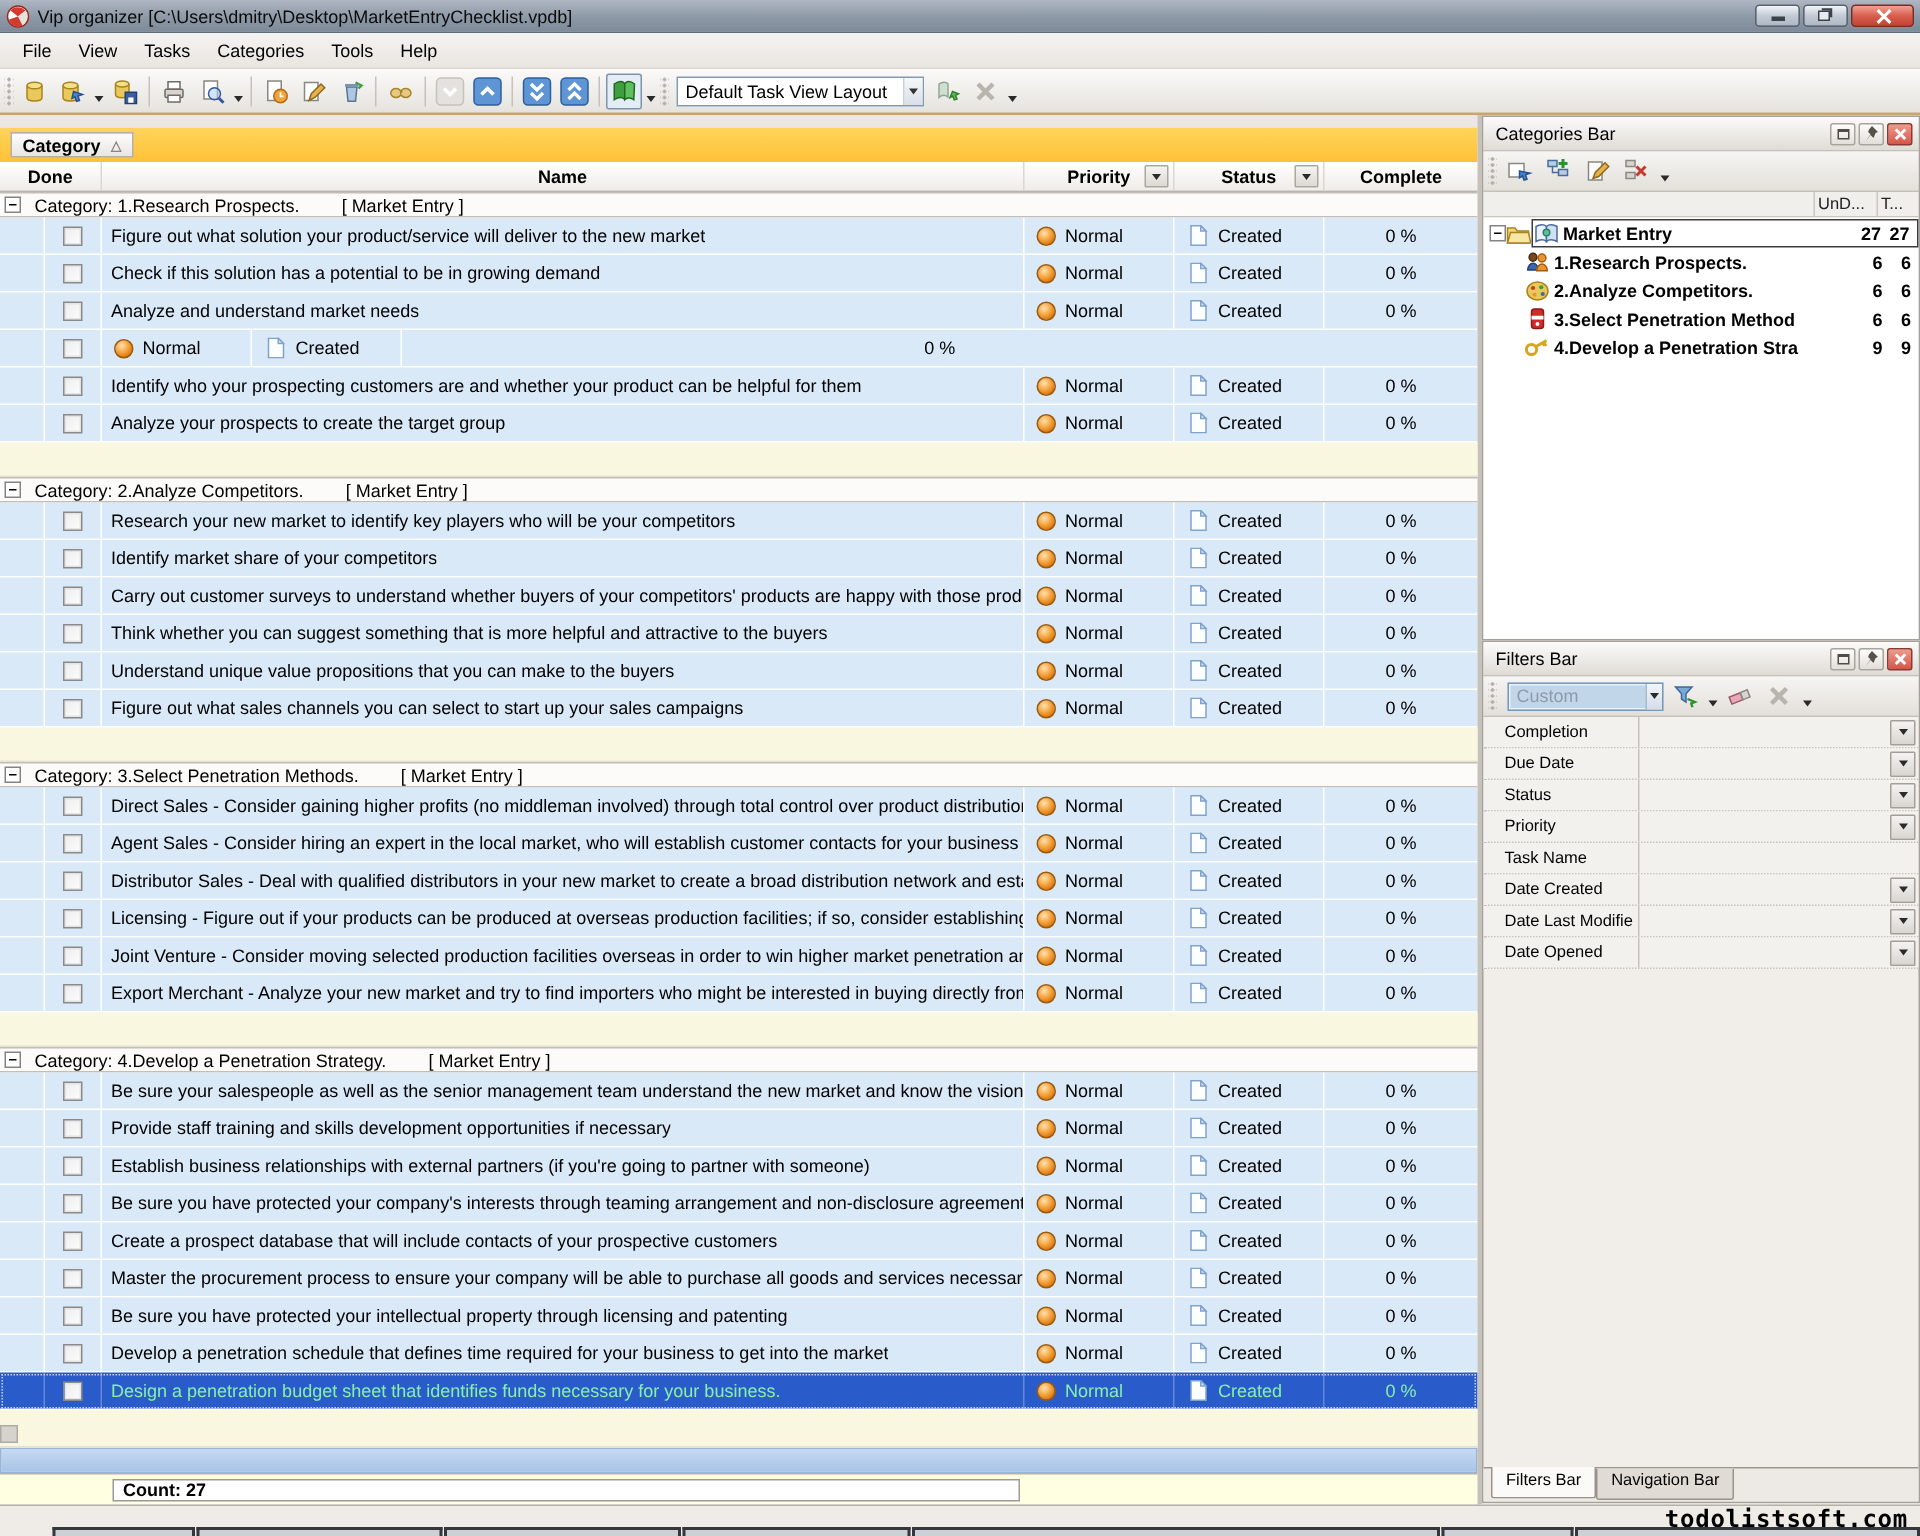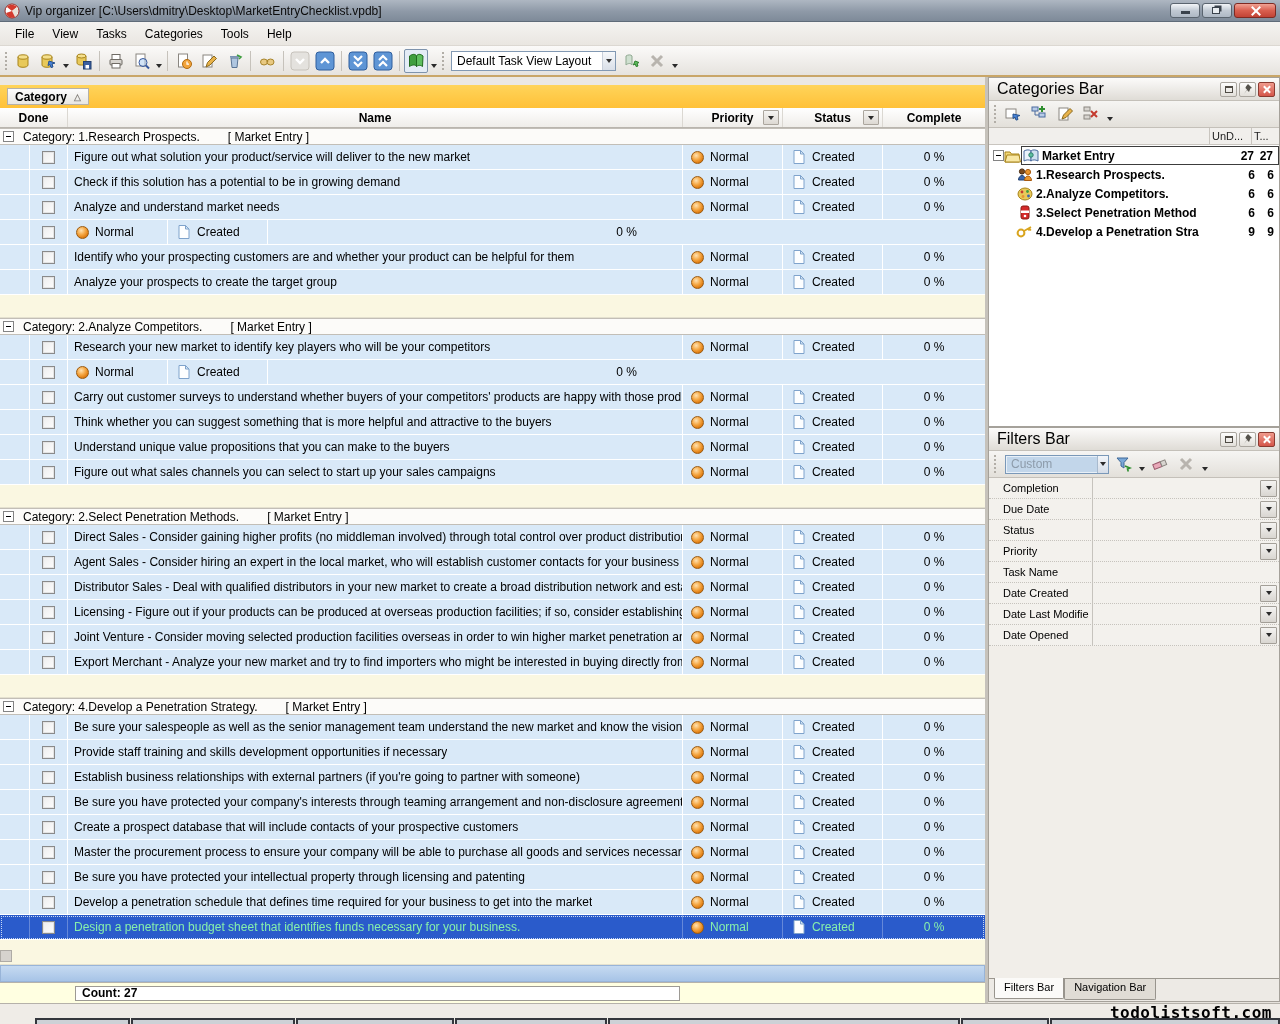--- a/index.html
+++ b/index.html
@@ -84,21 +84,21 @@
   .grid-corner { position:absolute; left:0; bottom:2px; width:12px; height:12px; background:#D6D3CE; border:1px solid #AEABA5; }
 
   .hscroll { height:17px; background:linear-gradient(#C6DAF1,#A7C4E7); border:1px solid #98B4D8; }
   .summary { height:21px; background:#FFFFE1; border-top:1px solid #B5B2AB; display:flex; align-items:center; }
   .countbox { margin-left:75px; width:605px; height:15px; background:#ffffff; border:1px solid #9D9A94; font-weight:bold; padding-left:6px; display:flex; align-items:center; }
 
   
   .panel { border:1px solid #A5A19A; background:#F1EEE9; display:flex; flex-direction:column; position:relative; }
   .panel.categories { height:350px; }
   .panel.filters { height:575px; }
-  .ptitle { height:23px; background:linear-gradient(#FCFBFA,#DFDCD6); border-bottom:1px solid #C4C0B9; display:flex; align-items:center; padding:0 4px 0 8px; font-size:16px; }
+  .ptitle { height:23px; background:linear-gradient(#FCFBFA,#DFDCD6); border-bottom:1px solid #C4C0B9; display:flex; align-items:center; padding:0 4px 0 8px; font-size:12px; }
   .ptitle .pt-label { flex:1; }
   .pbtn { width:17px; height:15px; border:1px solid #A9A59E; border-radius:2px; background:linear-gradient(#FDFDFC,#E2DFD9); margin-left:2px; display:flex; align-items:center; justify-content:center; position:relative; }
   .pbtn.close { background:linear-gradient(#F09A8C,#D4564A); border-color:#8A3A30; }
   .pbtn.close::before,.pbtn.close::after { content:""; position:absolute; width:2px; height:9px; background:#FFF; left:7px; top:2px; }
   .pbtn.close::before { transform:rotate(45deg);} .pbtn.close::after { transform:rotate(-45deg);}
   .glyph-panelbox { width:8px; height:7px; border:1px solid #504C45; border-top-width:2px; }
   .ptoolbar { height:27px; background:linear-gradient(#F6F5F3,#E3E0DA); border-bottom:1px solid #C4C0B9; display:flex; align-items:center; padding-left:2px; gap:2px; }
   .pibtn { width:24px; height:22px; display:flex; align-items:center; justify-content:center; }
 
   .treehead { height:17px; background:#F1EFEC; border-bottom:1px solid #C9C5BF; display:flex; align-items:center; font-size:11px; color:#222; }
@@ -520,20 +520,23 @@
             </div>
             <div class="c c-com">
               <span>0 %</span>
             </div>
           </div>
           <div class="task-row">
             <div class="c c-gutter"></div>
             <div class="c c-done">
               <div class="cb"></div>
             </div>
+            <div class="c c-name">
+              <span>Identify market share of your competitors</span>
+            </div>
             <div class="c c-pri">
               <span class="ball"></span>
               <span>Normal</span>
             </div>
             <div class="c c-sta">
               <span class="status-icon">
                 <svg width="12" height="14" viewBox="0 0 12 14">
                   <path d="M1 .5h6.5L11 4v9.5H1z" fill="#FDFEFF" stroke="#7FA3CC"></path>
                   <path d="M7.5 .5L11 4H7.5z" fill="#D9E7F5" stroke="#7FA3CC"></path>
                 </svg>
@@ -640,21 +643,21 @@
               </span>
               <span>Created</span>
             </div>
             <div class="c c-com">
               <span>0 %</span>
             </div>
           </div>
           <div class="group-footer"></div>
           <div class="group-row">
             <span class="expand-box"></span>
-            <span class="g-label">Category: 2.Select Penetration Methods.</span>
+            <span class="g-label">Category: 3.Select Penetration Methods.</span>
             <span class="g-tag">[ Market Entry ]</span>
           </div>
           <div class="task-row">
             <div class="c c-gutter"></div>
             <div class="c c-done">
               <div class="cb"></div>
             </div>
             <div class="c c-name">
               <span>Direct Sales - Consider gaining higher profits (no middleman involved) through total control over product distribution and pricing in</span>
             </div>

